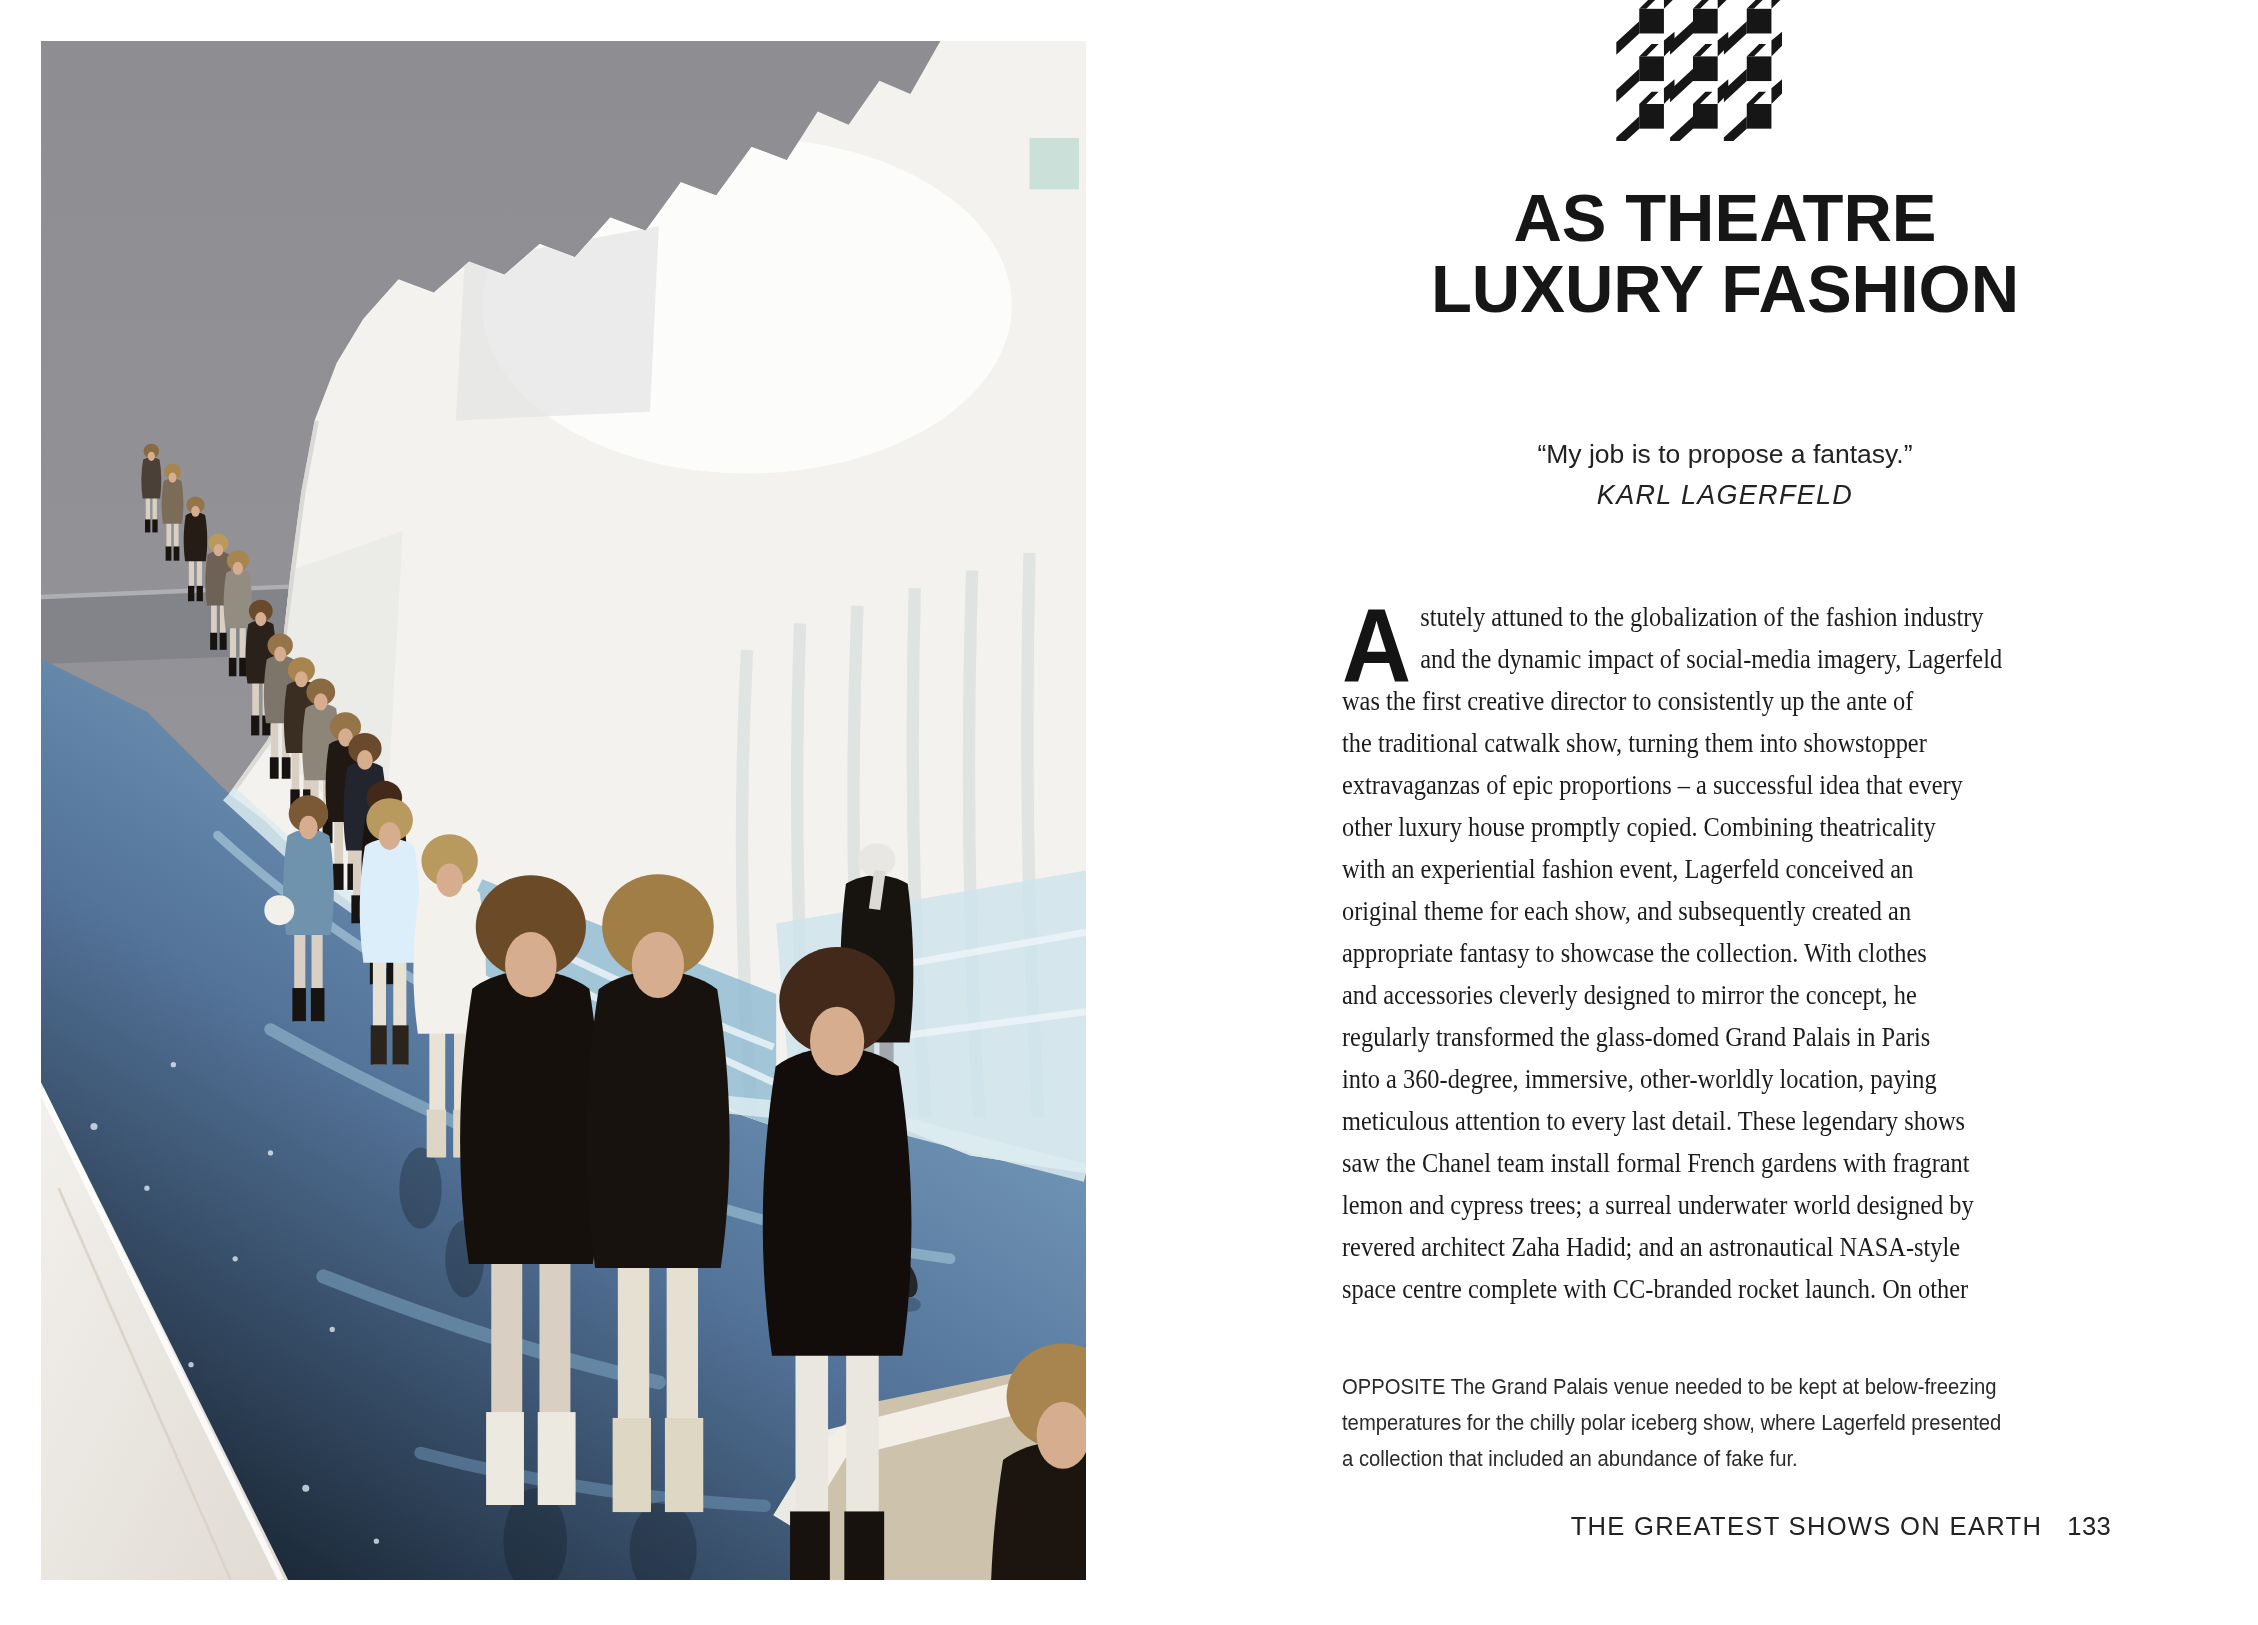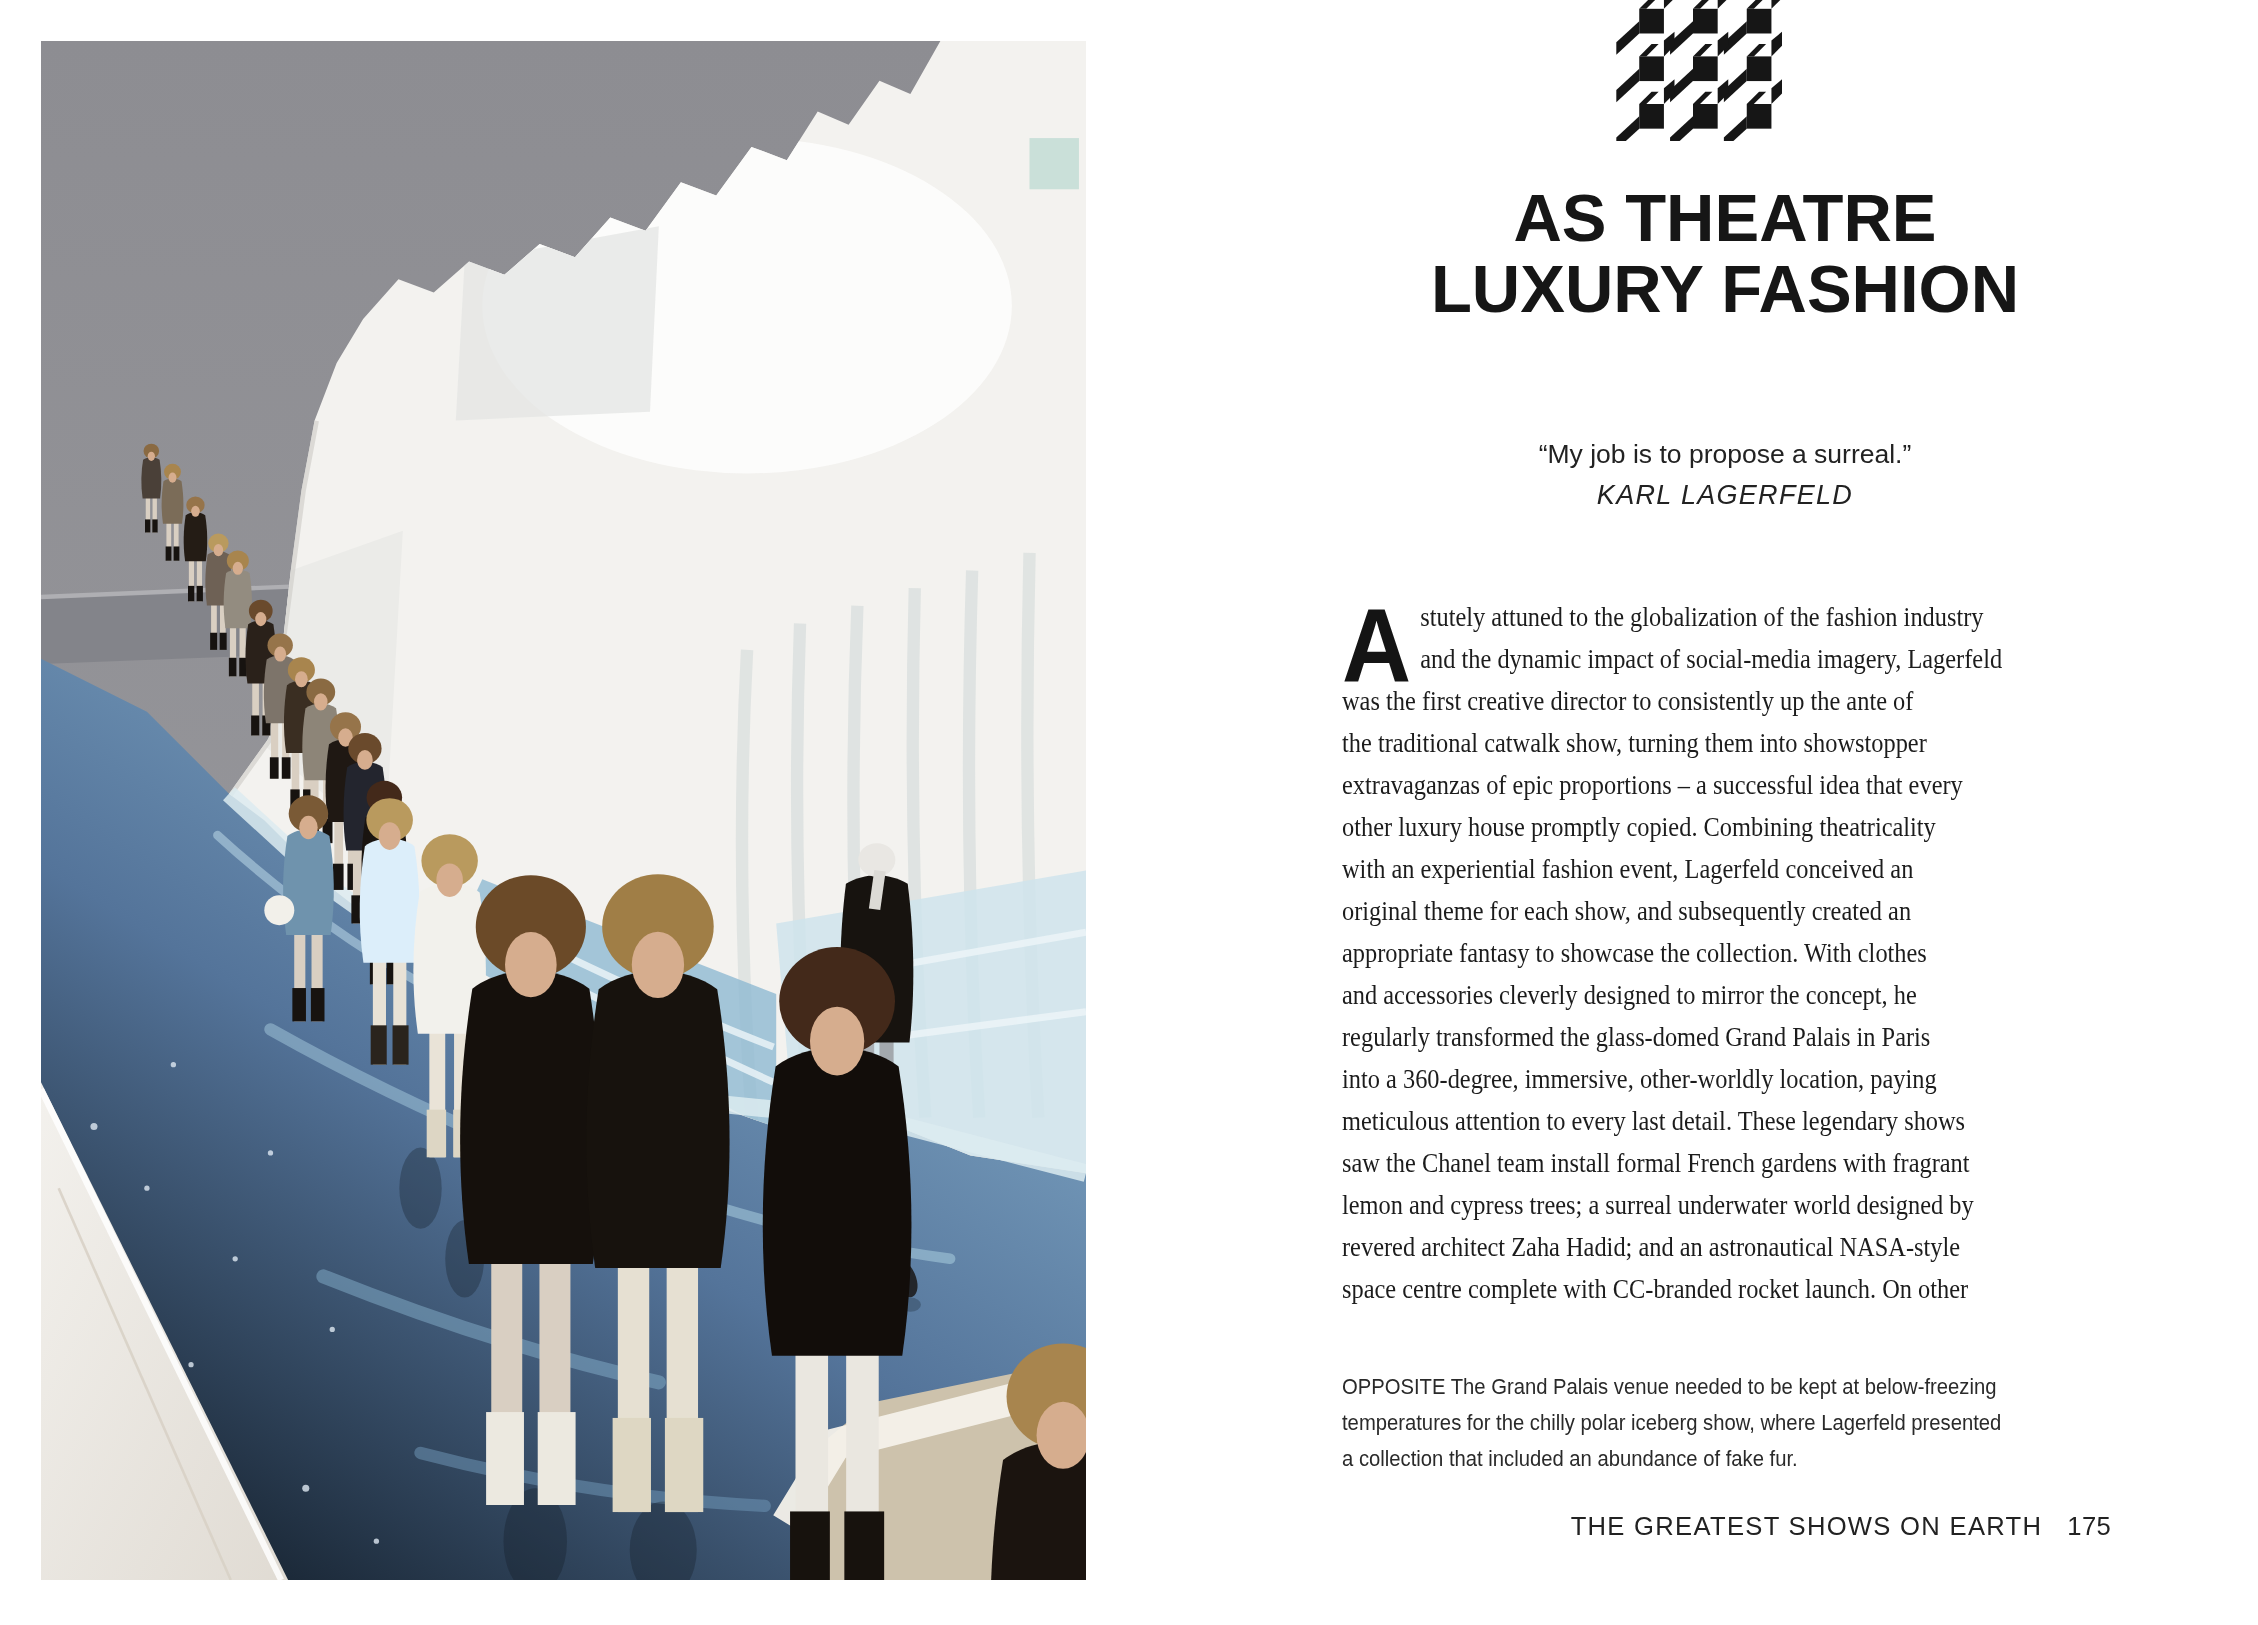--- a/index.html
+++ b/index.html
@@ -224,21 +224,21 @@
       </g>
     </svg>
   </div>
 
   <div class="title">
     <div>AS THEATRE</div>
     <div>LUXURY FASHION</div>
   </div>
 
   <div class="quote-wrap">
-    <div class="quote-line">“My job is to propose a surreal.”</div>
+    <div class="quote-line">“My job is to propose a fantasy.”</div>
     <div class="quote-attr">KARL LAGERFELD</div>
   </div>
 
   <div class="bodytext">
     <div class="dropcap">A</div>
     <div class="bline indent">stutely attuned to the globalization of the fashion industry</div>
     <div class="bline indent">and the dynamic impact of social-media imagery, Lagerfeld</div>
     <div class="bline">was the first creative director to consistently up the ante of</div>
     <div class="bline">the traditional catwalk show, turning them into showstopper</div>
     <div class="bline">extravaganzas of epic proportions – a successful idea that every</div>
@@ -256,16 +256,16 @@
     <div class="bline">space centre complete with CC-branded rocket launch. On other</div>
   </div>
 
   <div class="caption">
     <div class="cline">OPPOSITE The Grand Palais venue needed to be kept at below-freezing</div>
     <div class="cline">temperatures for the chilly polar iceberg show, where Lagerfeld presented</div>
     <div class="cline">a collection that included an abundance of fake fur.</div>
   </div>
 
   <div class="footer">
-    <span>THE GREATEST SHOWS ON EARTH</span><span class="pagenum">175</span>
+    <span>THE GREATEST SHOWS ON EARTH</span><span class="pagenum">133</span>
   </div>
 </div>
 
 
 </body></html>

